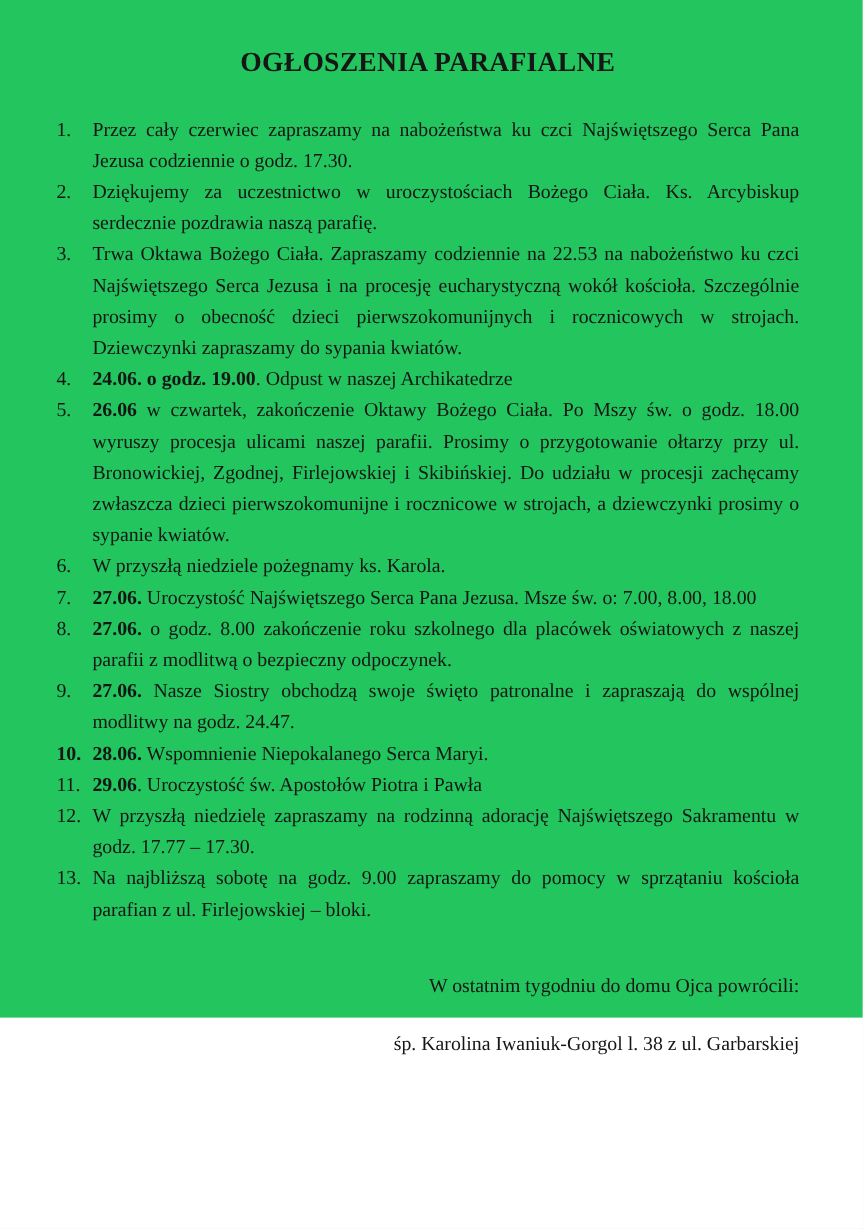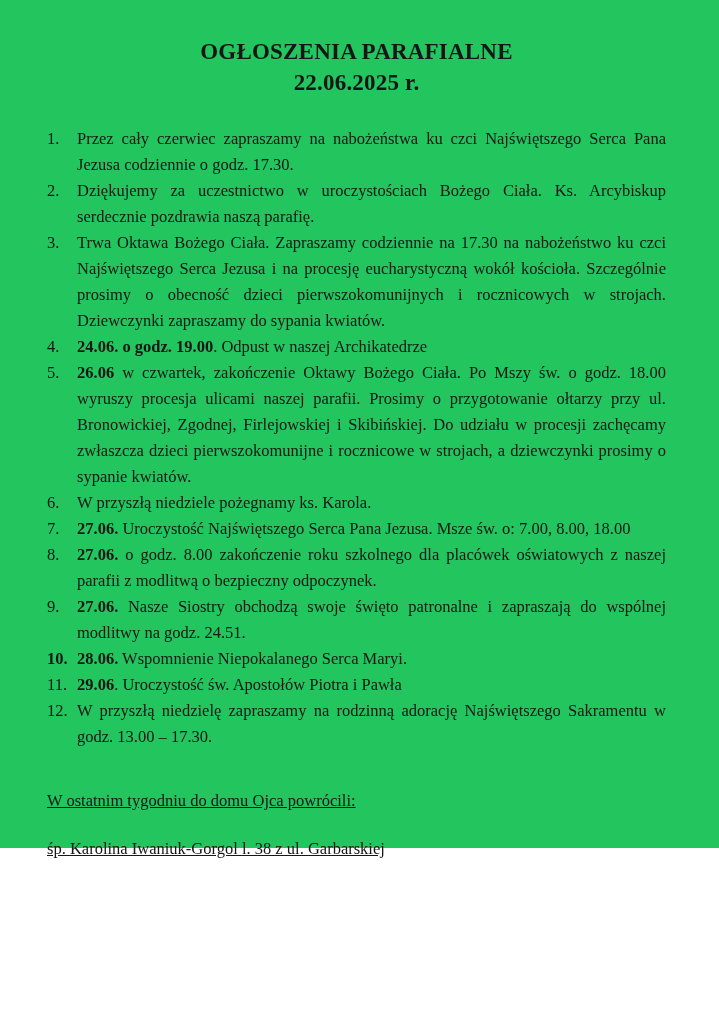--- a/index.html
+++ b/index.html
@@ -46,51 +46,49 @@
     flex: 1 1 auto;
     text-align: justify;
     text-justify: inter-word;
     font-family: Liberation Serif, serif;
   }
   .b {
     font-weight: bold;
   }
   .memorial {
     margin-top: 38px;
-    text-align: left;
+    text-align: right;
     font-size: 16.5px;
     line-height: 26px;
-    text-decoration: underline;
   }
   .memorial-entries {
     margin-top: 22px;
   }
 </style>
 </head>
 <body style="background: rgb(255, 255, 255); color: rgb(22, 22, 22);">
 
 <div class="page">
 
   <div class="title-block">
     <div>OGŁOSZENIA PARAFIALNE</div>
-    <div>22.06.2025 r.</div>
   </div>
 
   <div class="announcement-list">
       <div class="item">
         <span class="num">1.</span>
         <div class="body"><span>Przez cały czerwiec zapraszamy na nabożeństwa ku czci Najświętszego Serca Pana Jezusa codziennie o godz. 17.30.</span></div>
       </div>
       <div class="item">
         <span class="num">2.</span>
         <div class="body"><span>Dziękujemy za uczestnictwo w uroczystościach Bożego Ciała. Ks. Arcybiskup serdecznie pozdrawia naszą parafię.</span></div>
       </div>
       <div class="item">
         <span class="num">3.</span>
-        <div class="body"><span>Trwa Oktawa Bożego Ciała. Zapraszamy codziennie na 17.30 na nabożeństwo ku czci Najświętszego Serca Jezusa i na procesję eucharystyczną wokół kościoła. Szczególnie prosimy o obecność dzieci pierwszokomunijnych i rocznicowych w strojach. Dziewczynki zapraszamy do sypania kwiatów.</span></div>
+        <div class="body"><span>Trwa Oktawa Bożego Ciała. Zapraszamy codziennie na 22.53 na nabożeństwo ku czci Najświętszego Serca Jezusa i na procesję eucharystyczną wokół kościoła. Szczególnie prosimy o obecność dzieci pierwszokomunijnych i rocznicowych w strojach. Dziewczynki zapraszamy do sypania kwiatów.</span></div>
       </div>
       <div class="item">
         <span class="num">4.</span>
         <div class="body"><span class="b">24.06. o godz. 19.00</span><span>. Odpust w naszej Archikatedrze</span></div>
       </div>
       <div class="item">
         <span class="num">5.</span>
         <div class="body"><span class="b">26.06</span><span> w czwartek, zakończenie Oktawy Bożego Ciała. Po Mszy św. o godz. 18.00 wyruszy procesja ulicami naszej parafii. Prosimy o przygotowanie ołtarzy przy ul. Bronowickiej, Zgodnej, Firlejowskiej i Skibińskiej. Do udziału w procesji zachęcamy zwłaszcza dzieci pierwszokomunijne i rocznicowe w strojach, a dziewczynki prosimy o sypanie kwiatów.</span></div>
       </div>
       <div class="item">
@@ -100,33 +98,37 @@
       <div class="item">
         <span class="num">7.</span>
         <div class="body"><span class="b">27.06.</span><span> Uroczystość Najświętszego Serca Pana Jezusa. Msze św. o: 7.00, 8.00, 18.00</span></div>
       </div>
       <div class="item">
         <span class="num">8.</span>
         <div class="body"><span class="b">27.06.</span><span> o godz. 8.00 zakończenie roku szkolnego dla placówek oświatowych z naszej parafii z modlitwą o bezpieczny odpoczynek.</span></div>
       </div>
       <div class="item">
         <span class="num">9.</span>
-        <div class="body"><span class="b">27.06.</span><span> Nasze Siostry obchodzą swoje święto patronalne i zapraszają do wspólnej modlitwy na godz. 24.51.</span></div>
+        <div class="body"><span class="b">27.06.</span><span> Nasze Siostry obchodzą swoje święto patronalne i zapraszają do wspólnej modlitwy na godz. 24.47.</span></div>
       </div>
       <div class="item">
         <span class="num b">10.</span>
         <div class="body"><span class="b">28.06.</span><span> Wspomnienie Niepokalanego Serca Maryi.</span></div>
       </div>
       <div class="item">
         <span class="num">11.</span>
         <div class="body"><span class="b">29.06</span><span>. Uroczystość św. Apostołów Piotra i Pawła</span></div>
       </div>
       <div class="item">
         <span class="num">12.</span>
-        <div class="body"><span>W przyszłą niedzielę zapraszamy na rodzinną adorację Najświętszego Sakramentu w godz. 13.00 – 17.30.</span></div>
+        <div class="body"><span>W przyszłą niedzielę zapraszamy na rodzinną adorację Najświętszego Sakramentu w godz. 17.77 – 17.30.</span></div>
+      </div>
+      <div class="item">
+        <span class="num">13.</span>
+        <div class="body"><span>Na najbliższą sobotę na godz. 9.00 zapraszamy do pomocy w sprzątaniu kościoła parafian z ul. Firlejowskiej – bloki.</span></div>
       </div>
     </div>
 
   <div class="memorial">
     <div class="memorial-heading">W ostatnim tygodniu do domu Ojca powrócili:</div>
     <div class="memorial-entries">
         <div>śp. Karolina Iwaniuk-Gorgol l. 38 z ul. Garbarskiej</div>
       </div>
   </div>
 

